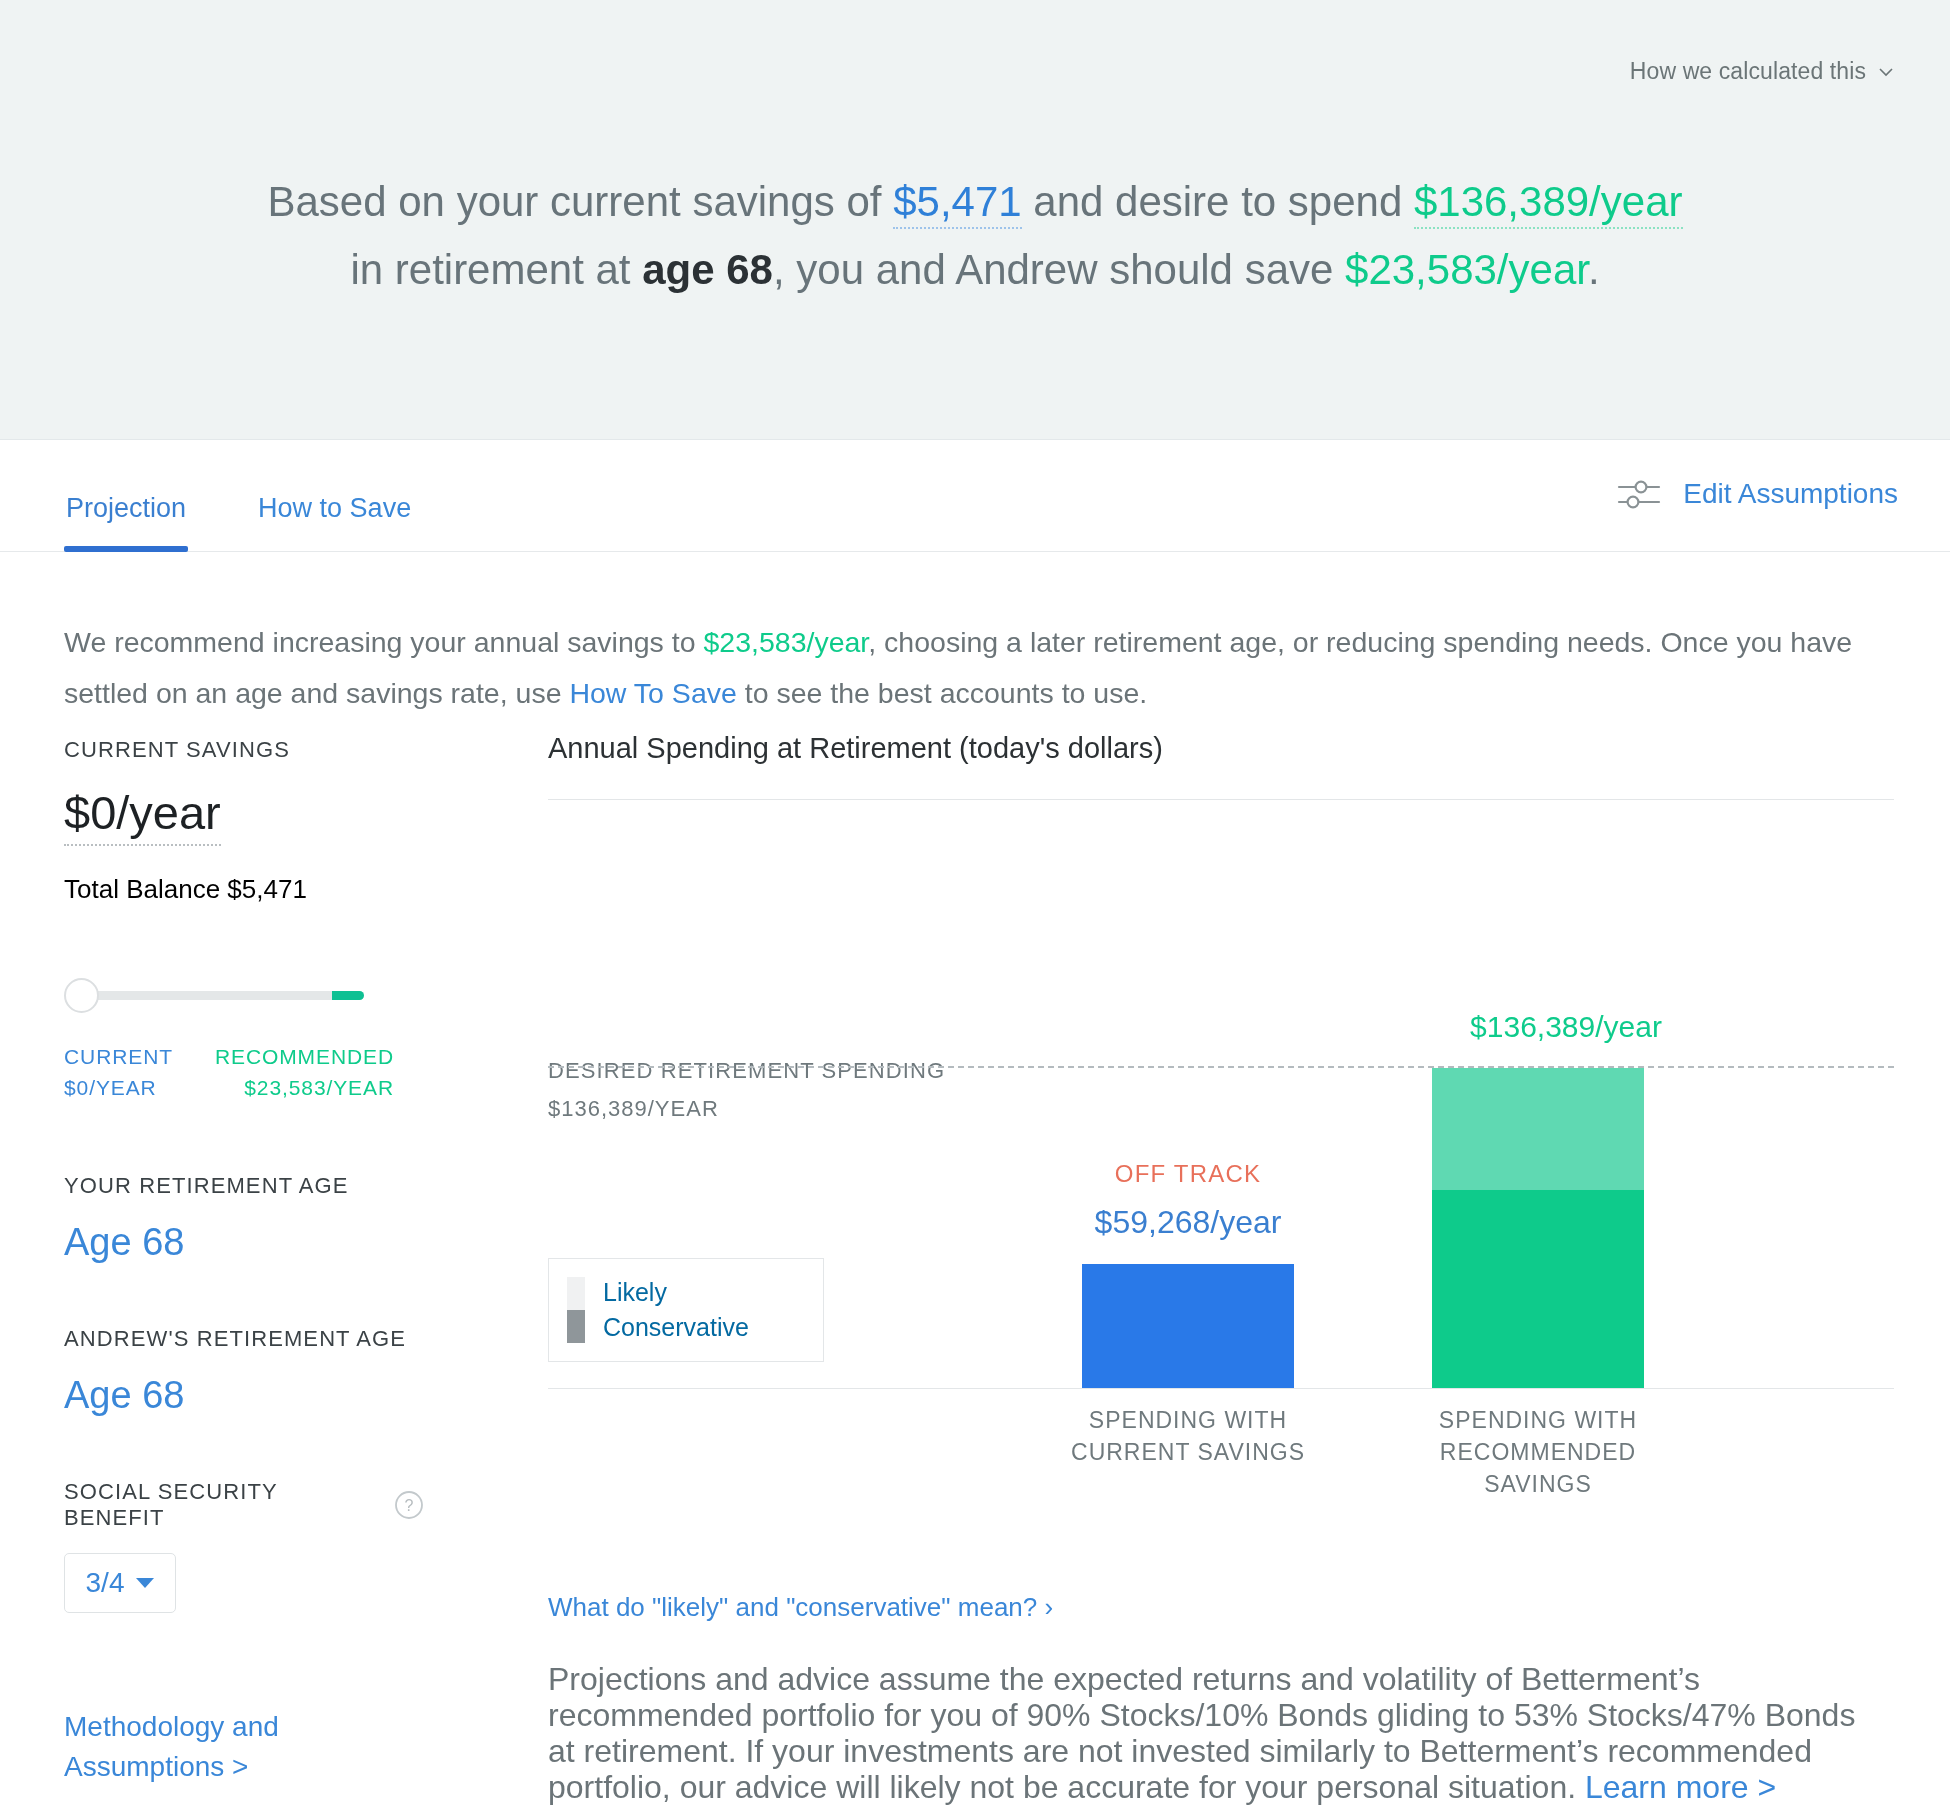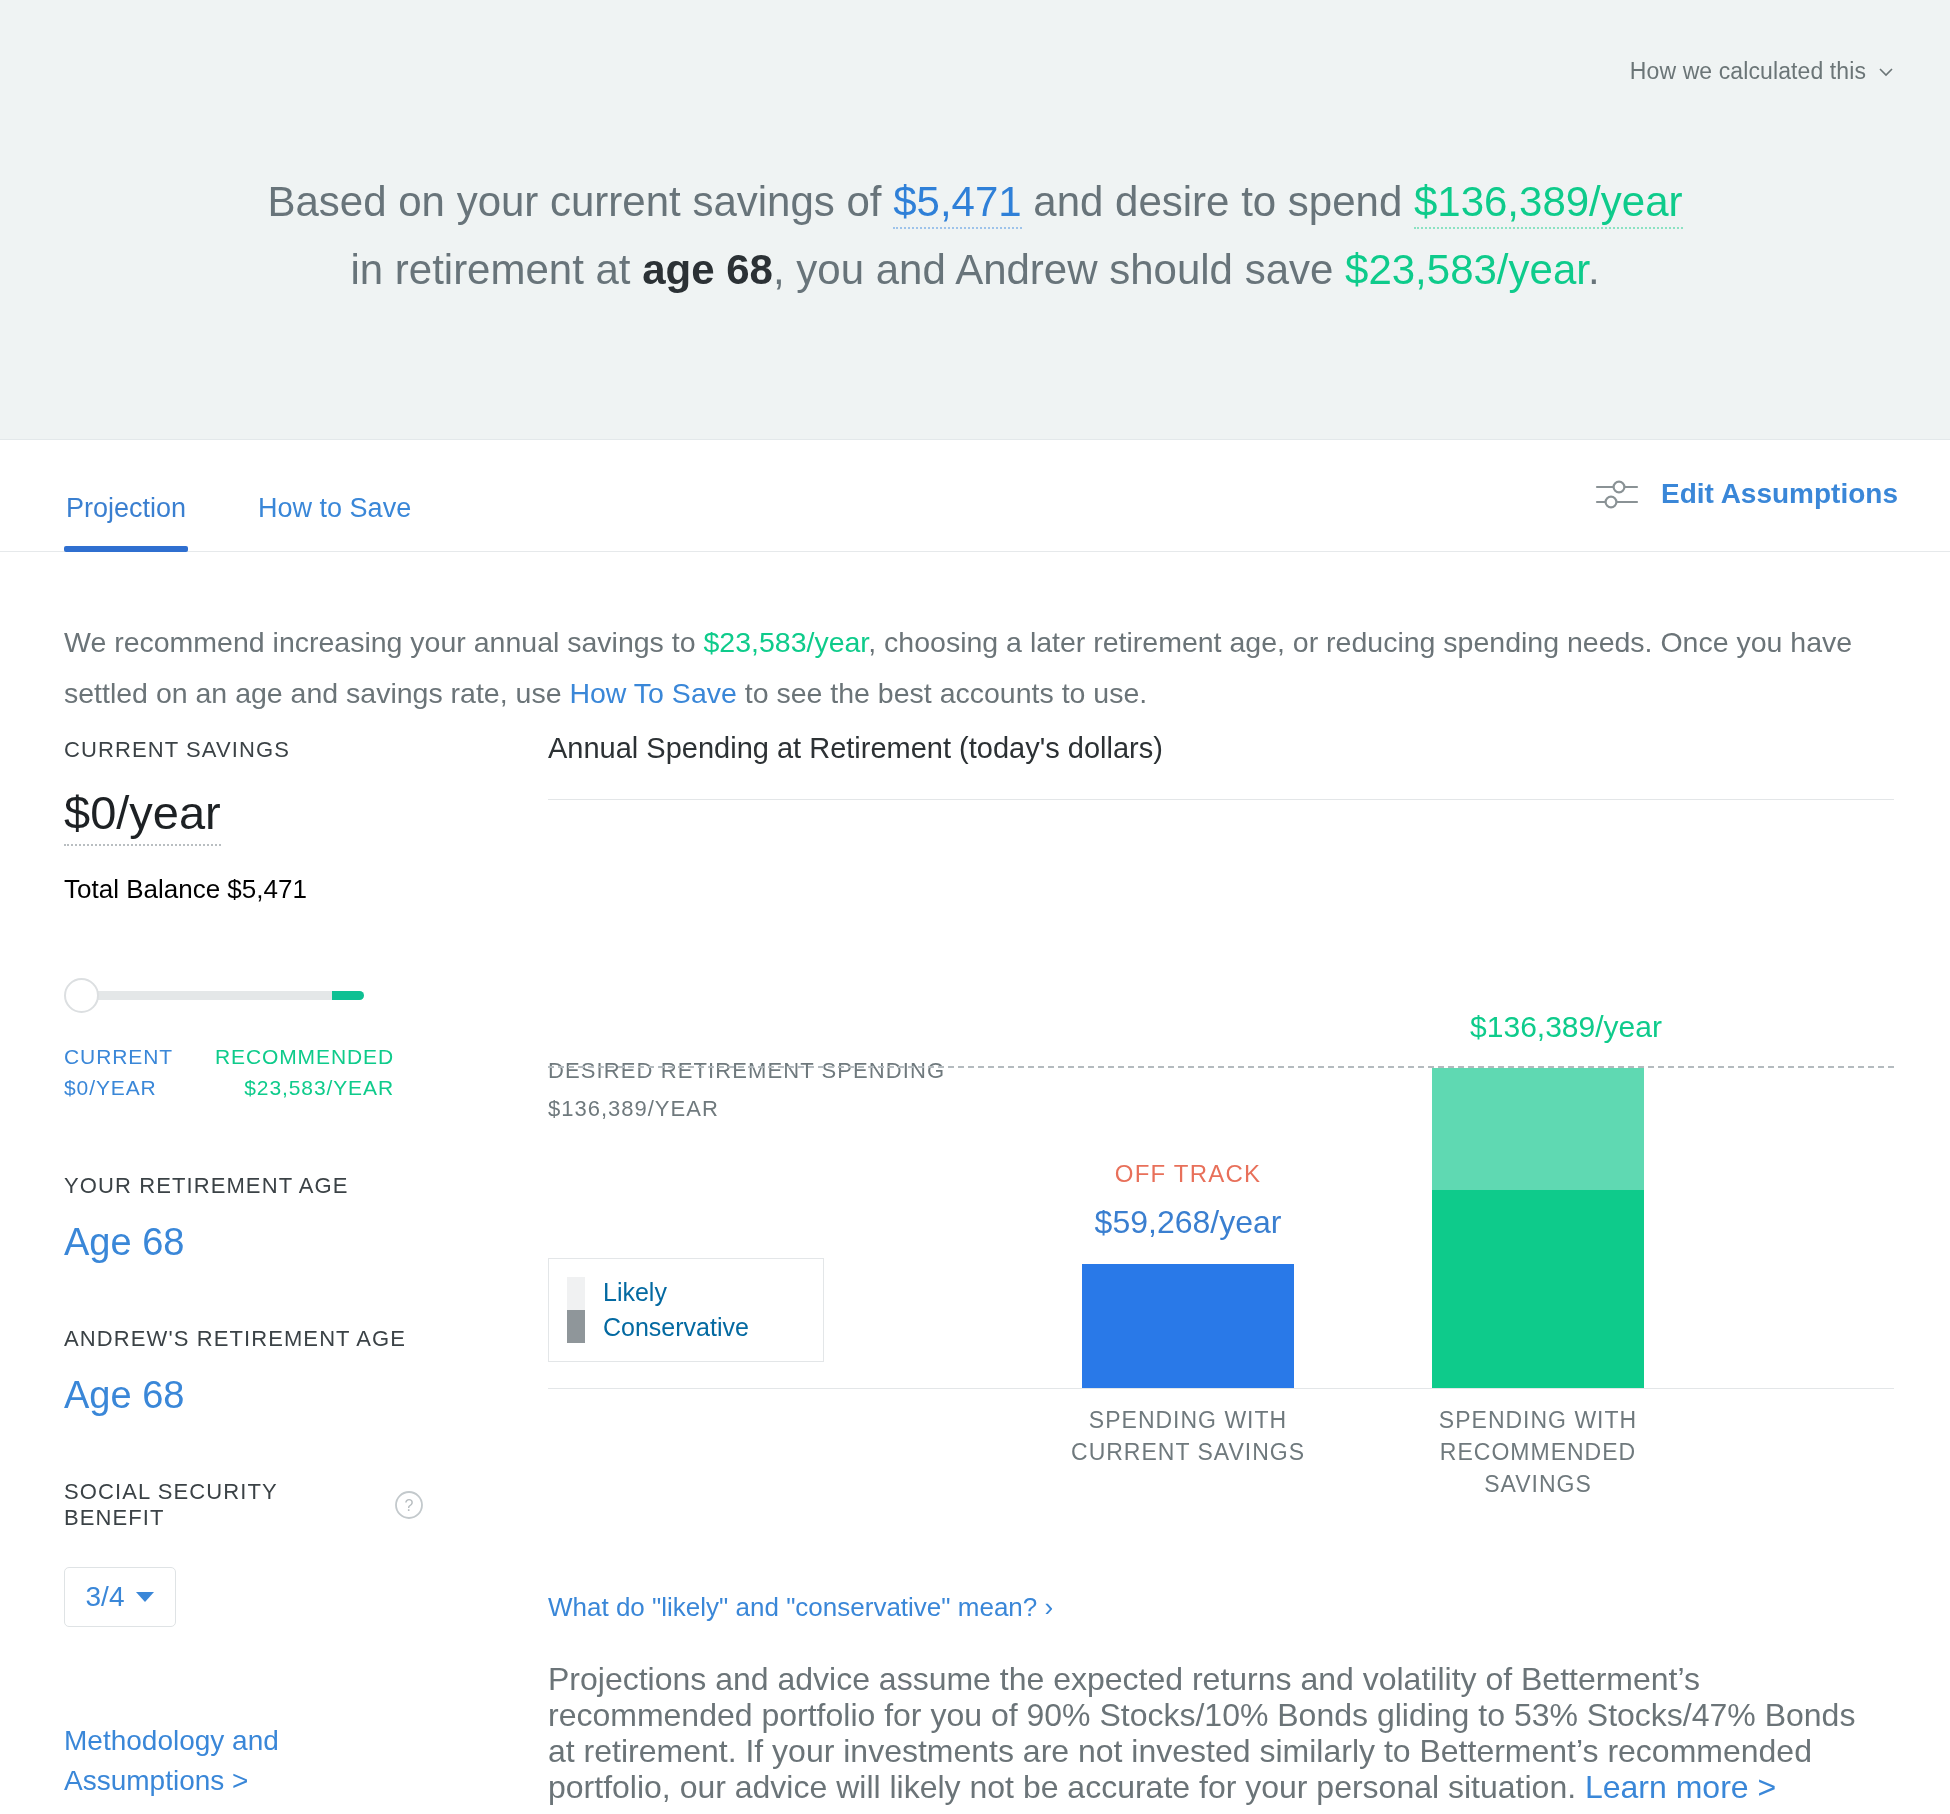--- a/index.html
+++ b/index.html
@@ -54,21 +54,21 @@
     position: relative; display: flex; align-items: center;
     font-size: 27px; color: #3a87d8; cursor: pointer; padding: 0 2px; margin-top: 24px;
   }
   .tab.active { color: #3a7fd0; }
   .tab.active::after {
     content: ""; position: absolute; left: 0; right: 0; bottom: 0;
     height: 6px; background: #2f6fd0; border-radius: 2px;
   }
   .edit-assump {
     position: absolute; right: 52px; top: 0; height: 105px;
-    display: flex; align-items: center; gap: 22px; cursor: pointer; font-weight: bold;
+    display: flex; align-items: center; gap: 22px; cursor: pointer;
   }
   .edit-assump .label { font-size: 28px; color: #3a87d8; }
   .sliders-icon { width: 44px; height: 40px; }
 
   
   .main { position: absolute; left: 0; top: 552px; width: 1950px; }
   .recommend {
     position: absolute; left: 64px; top: 65px; width: 1830px;
     font-size: 28.5px; line-height: 51px; color: #6b7478;
   }
@@ -107,21 +107,21 @@
   .sl-cur { position: absolute; left: 0; top: 0; color: #3a87d8; line-height: 31px; }
   .sl-rec { position: absolute; right: 10px; top: 0; color: #0ecb8b; text-align: right; line-height: 31px; }
 
   .side-block { margin-top: 62px; }
   .side-block .side-label { display: block; }
   .age-value { margin-top: 22px; font-size: 38px; color: #3a87d8; }
 
   .ss-row { display: flex; align-items: center; gap: 16px; }
   .help-icon { width: 30px; height: 30px; flex: 0 0 auto; cursor: pointer; }
   .ss-select {
-    margin-top: 36px; width: 112px; height: 60px;
+    margin-top: 22px; width: 112px; height: 60px;
     border: 1px solid #dfe3e5; border-radius: 5px; background: #fff;
     display: flex; align-items: center; justify-content: center; gap: 12px;
     font-size: 28px; color: #3a87d8; cursor: pointer;
   }
   .caret { width: 0; height: 0; border-left: 9px solid transparent; border-right: 9px solid transparent; border-top: 10px solid #3a87d8; }
 
   .method-link {
     margin-top: 94px; font-size: 28px; line-height: 40px; color: #3a87d8; cursor: pointer; width: 270px;
   }
 

